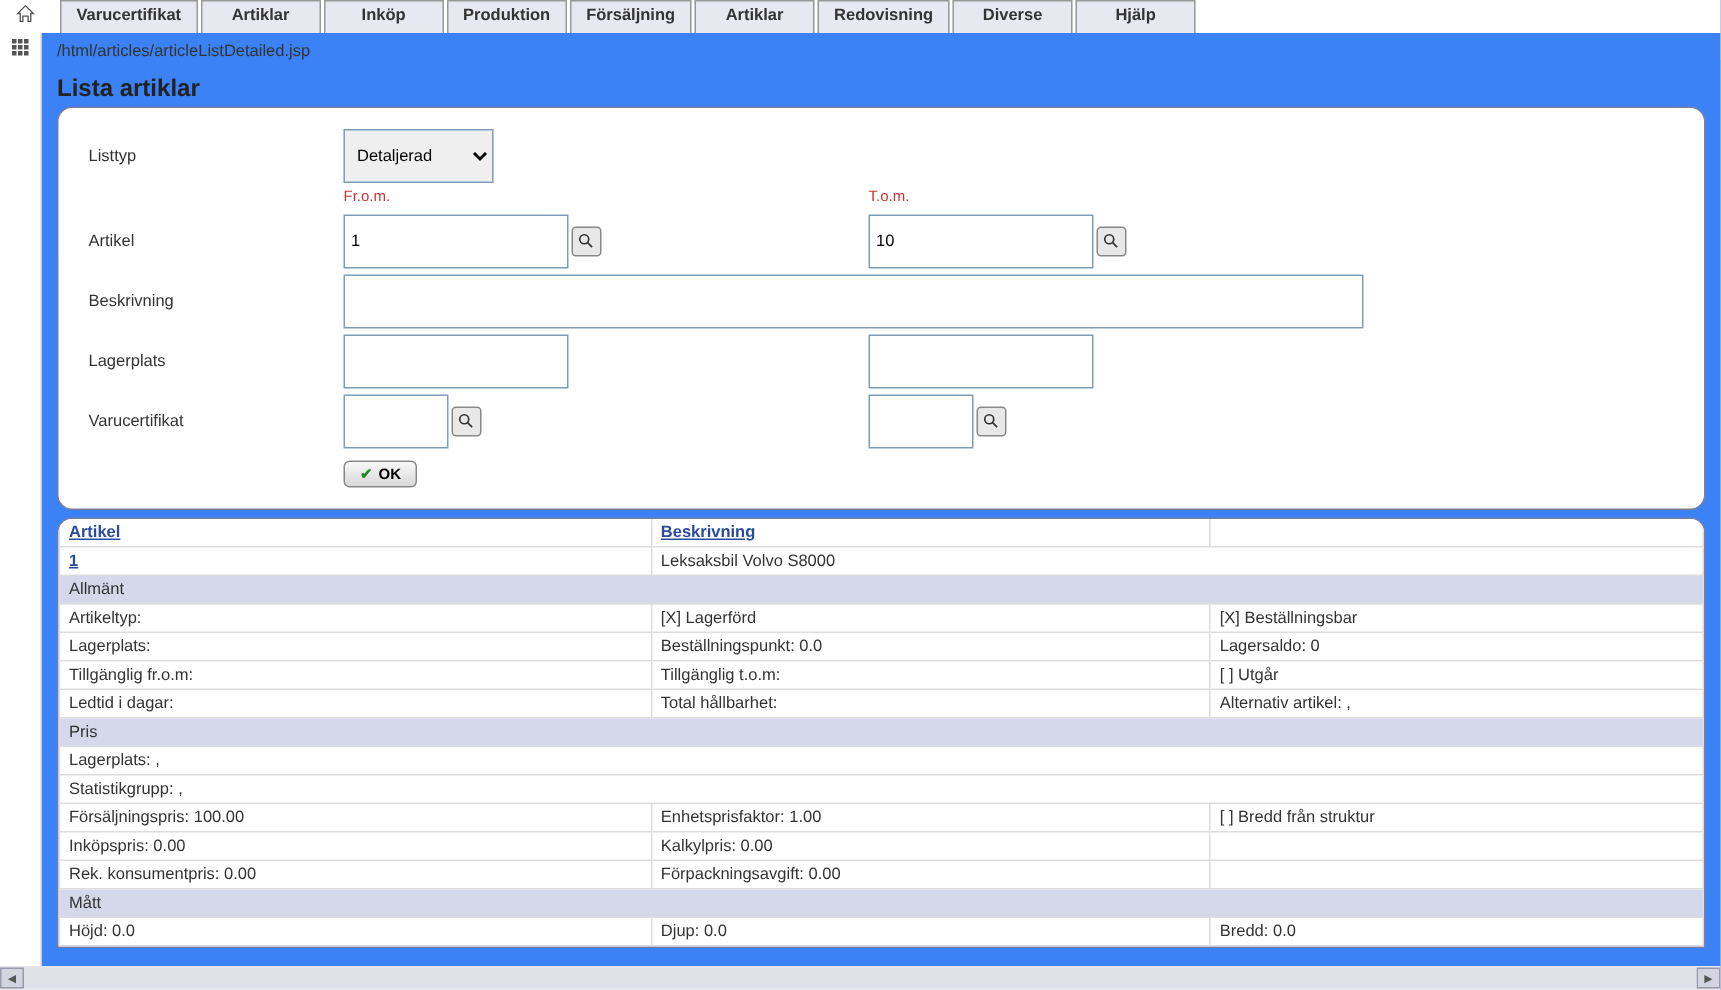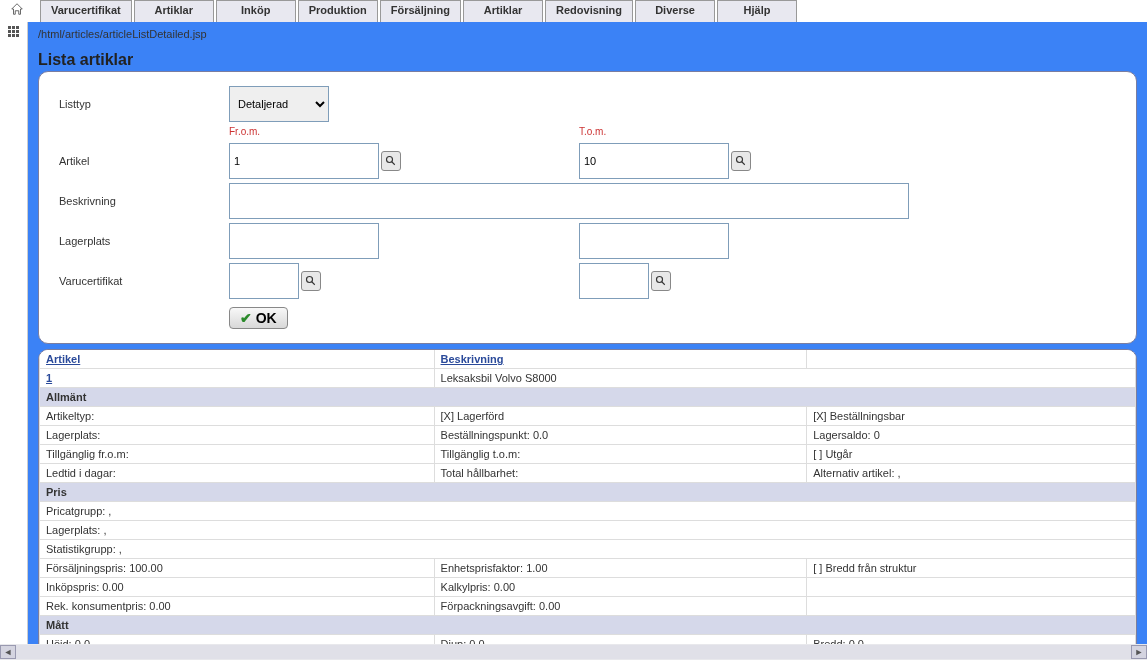--- a/index.html
+++ b/index.html
@@ -138,21 +138,21 @@
     }
     .ok-btn {
       display: inline-flex;
       align-items: center;
       gap: 4px;
       background: linear-gradient(#f8f8f8, #d8d8d8);
       border: 1px solid #888;
       border-radius: 4px;
       padding: 2px 10px;
       font-weight: bold;
-      font-size: 14px;
+      font-size: 10px;
       cursor: pointer;
       margin-top: 4px;
     }
     .ok-btn::before {
       content: "✔";
       color: #2a8a2a;
       font-weight: bold;
     }
     .table-panel {
       background: #fff;
@@ -174,21 +174,21 @@
     }
     .tbl .hdr th {
       background: #fff;
       color: #2a4a9a;
       font-weight: bold;
       text-decoration: underline;
       border-top: none;
     }
     .tbl .section td {
       background: #d5d8ea;
-      font-weight: bold;
+      font-weight: normal;
       color: #333;
     }
     .tbl .link-cell {
       color: #2a4a9a;
       font-weight: bold;
       text-decoration: underline;
       cursor: pointer;
     }
     .bottom-scroll {
       position: absolute;
@@ -368,23 +368,20 @@
           </tr>
           <tr>
             <td>Ledtid i dagar:</td>
             <td>Total hållbarhet:</td>
             <td>Alternativ artikel:  ,</td>
           </tr>
           <tr class="section">
                 <td colspan="3">Pris</td>
               </tr>
           <tr>
-                <td colspan="3">Pricatgrupp:  ,</td>
-              </tr>
-          <tr>
                 <td colspan="3">Lagerplats:  ,</td>
               </tr>
           <tr>
                 <td colspan="3">Statistikgrupp:  ,</td>
               </tr>
           <tr>
             <td>Försäljningspris: 100.00</td>
             <td>Enhetsprisfaktor: 1.00</td>
             <td>[  ] Bredd från struktur</td>
           </tr>

